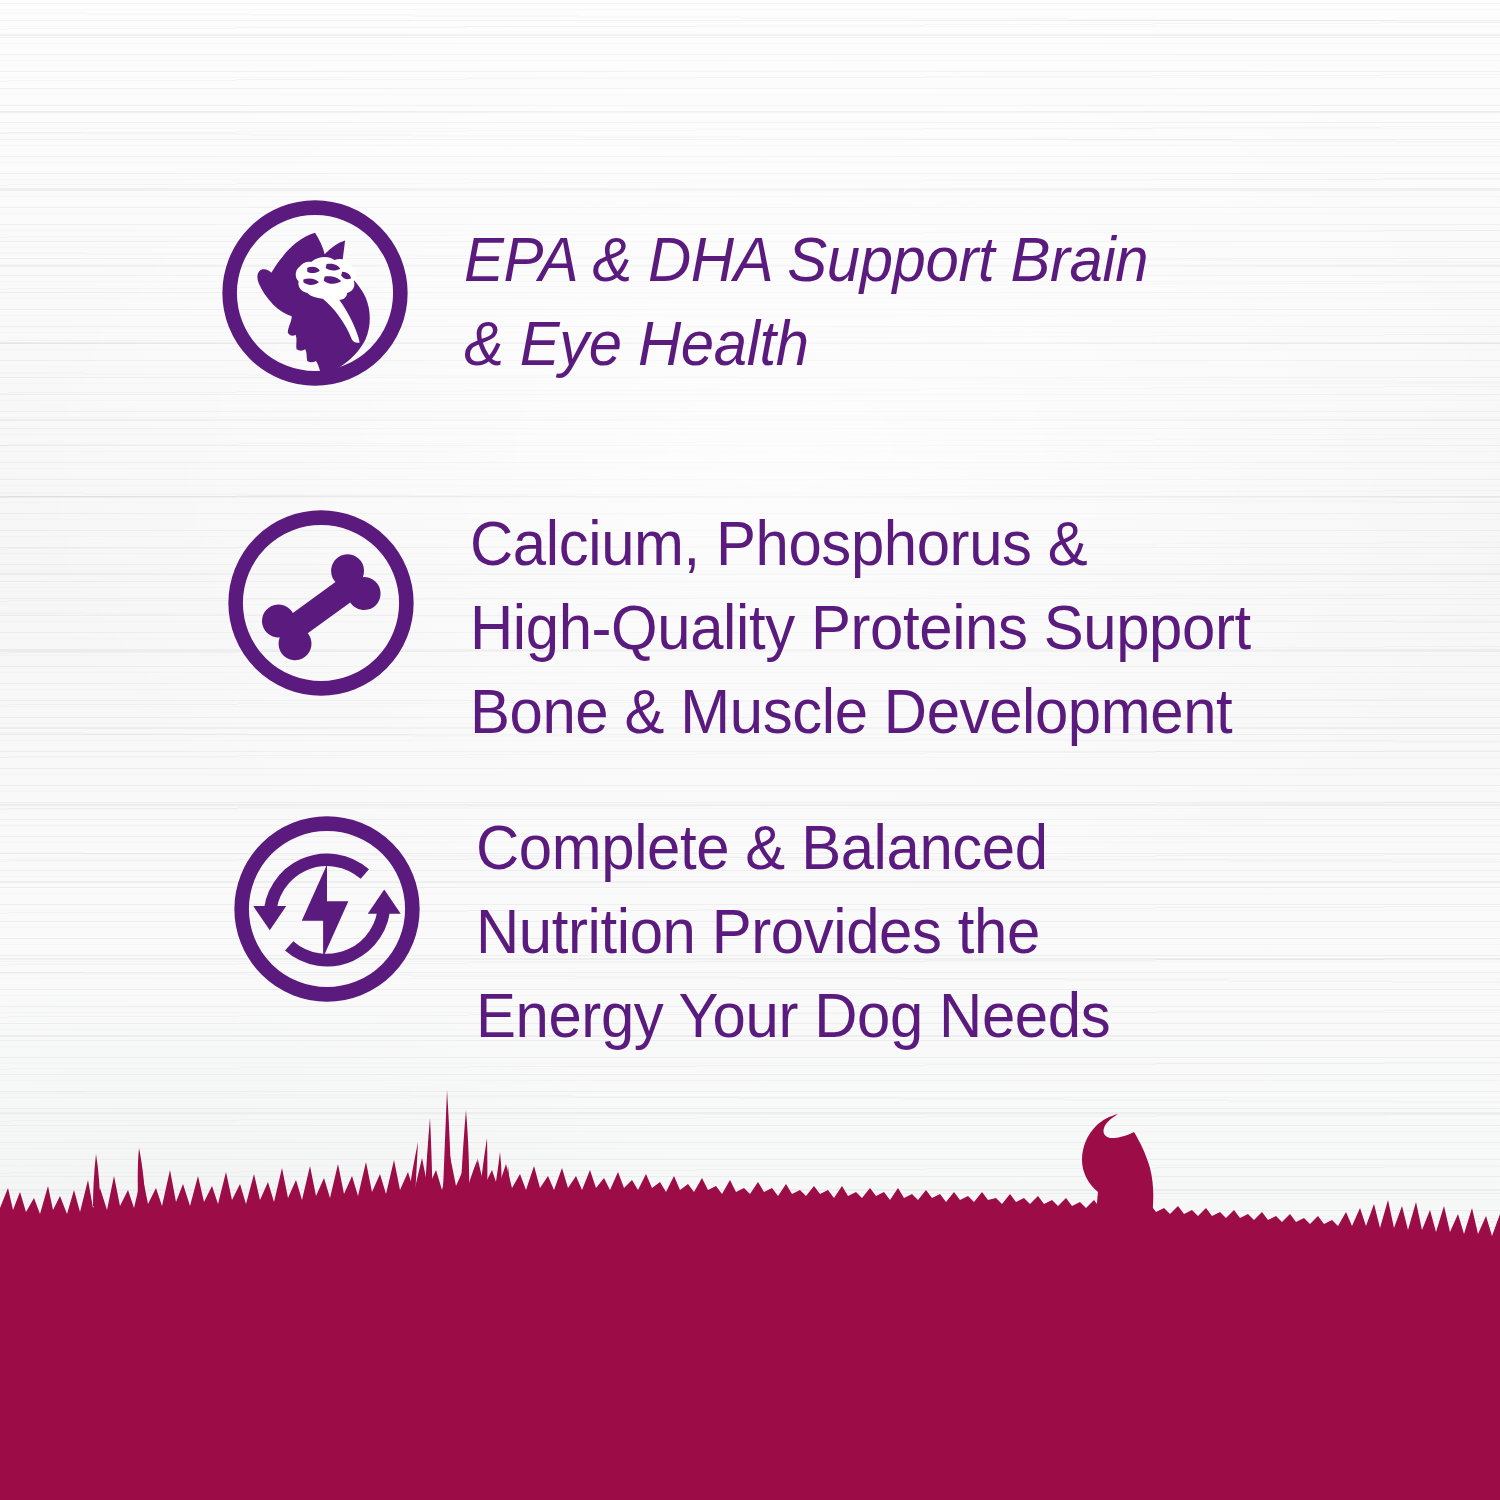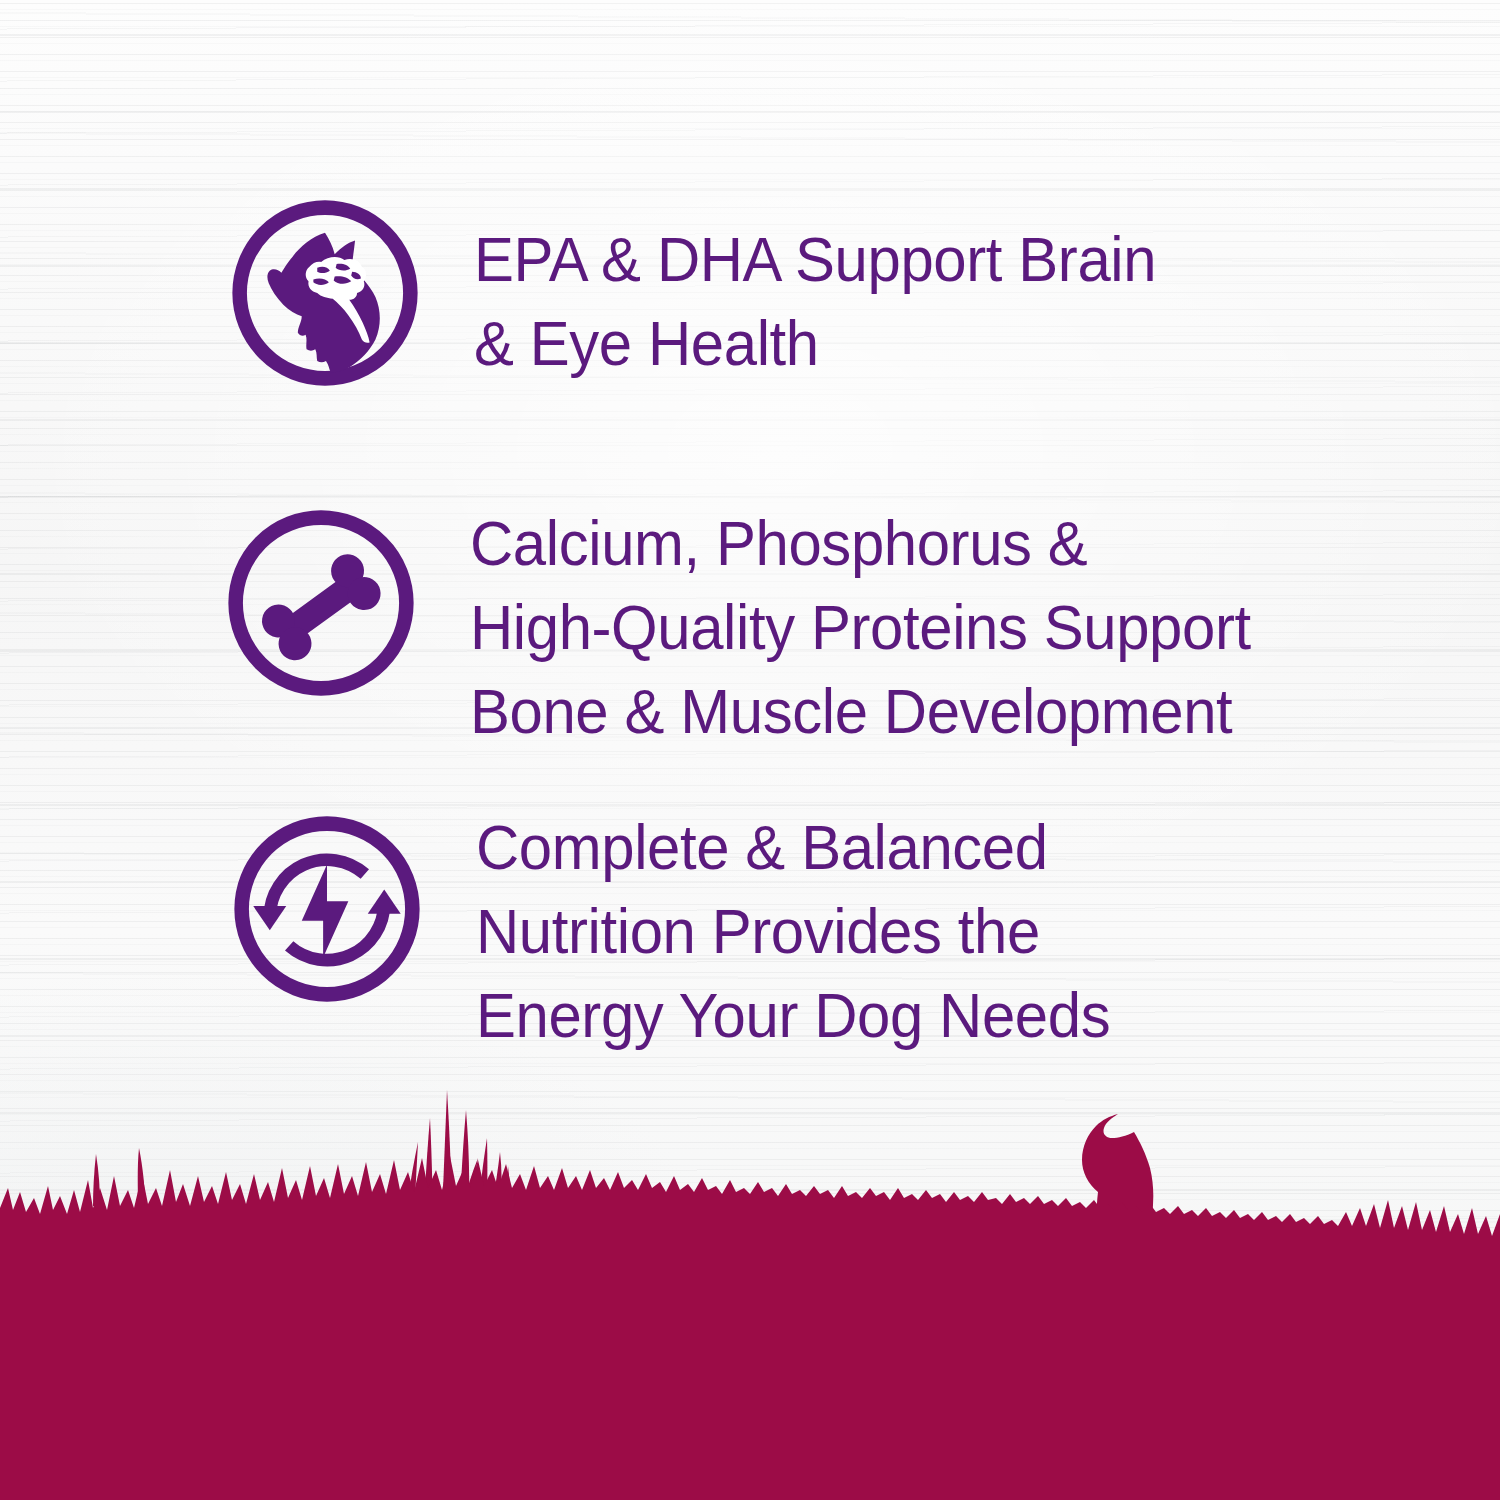--- a/index.html
+++ b/index.html
@@ -93,21 +93,21 @@
     position: absolute;
     left: 0;
     top: 0;
     width: 1500px;
   }
   .feature-row {
     position: absolute;
     display: flex;
     align-items: flex-start;
   }
-  .feature-row.row-0 { left: 226px; top: 196px; }
+  .feature-row.row-0 { left: 216px; top: 196px; font-style: italic; }
   .feature-row.row-1 { left: 222px; top: 506px; }
   .feature-row.row-2 { left: 228px; top: 812px; }
 
   .icon-badge {
     width: 198px;
     height: 194px;
     flex: 0 0 198px;
     position: relative;
   }
   .icon-badge svg { display: block; width: 100%; height: 100%; }

